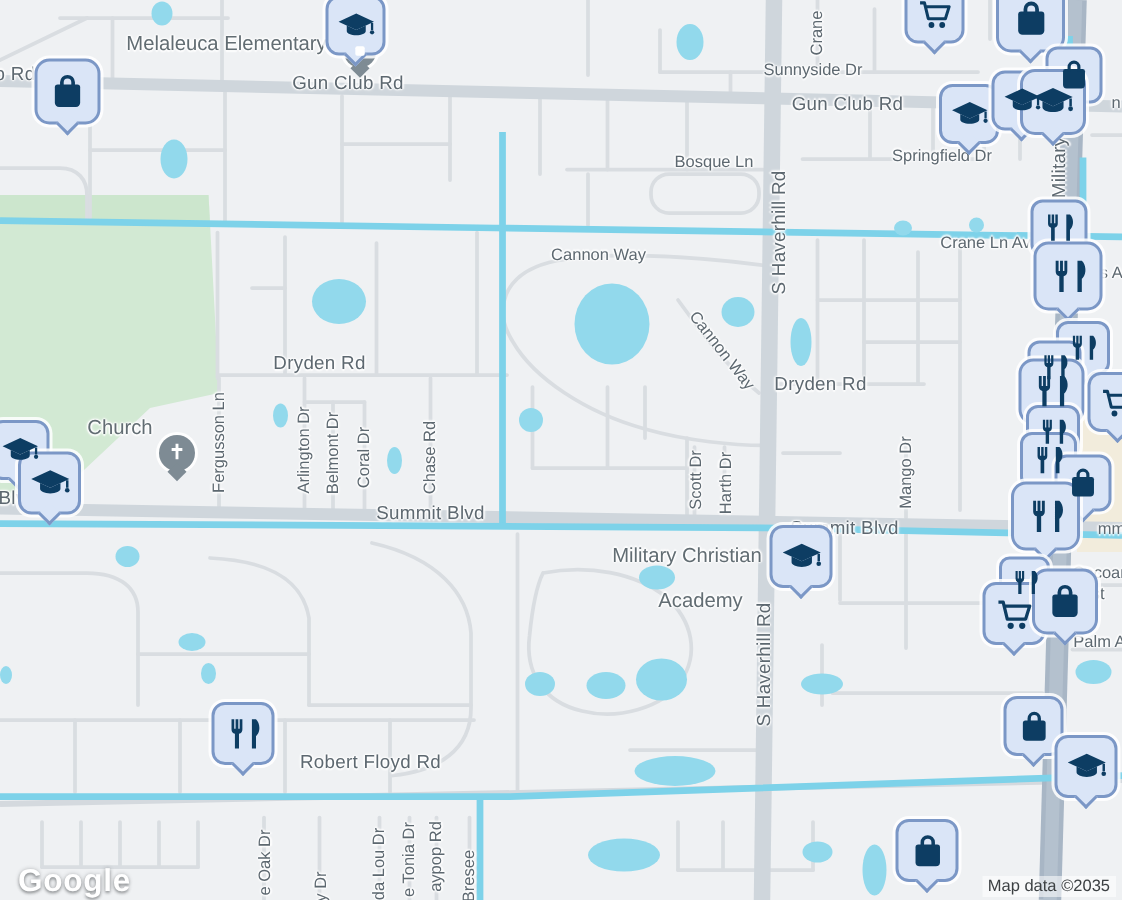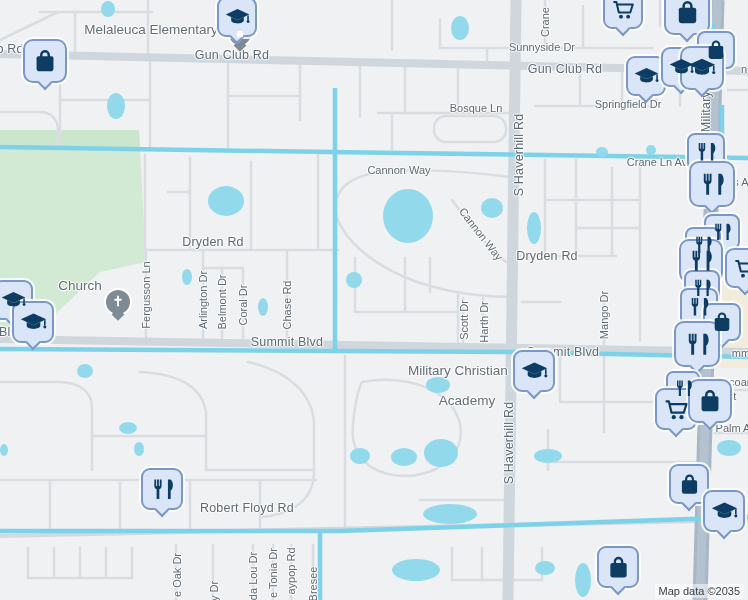--- a/index.html
+++ b/index.html
@@ -487,14 +487,15 @@
       </div>
       <div class="pin" style="left: 597px; top: 546px; width: 42px; height: 42px; border-radius: 9px;">
         <svg width="29" height="29" viewBox="0 0 32 32">
           <path fill="#0d3d63" d="M9 11h14a2 2 0 0 1 2 2v11a3 3 0 0 1-3 3H10a3 3 0 0 1-3-3V13a2 2 0 0 1 2-2z"></path>
           <path fill="none" stroke="#0d3d63" stroke-width="2.6" d="M12 13v-3.5a4 4 0 0 1 8 0V13"></path>
         </svg>
         <div class="tail"></div>
       </div>
     </div>
 
+  <div id="logo">Google</div>
   <div id="attrib">Map data ©2035</div>
 </div>
 
 </body></html>

